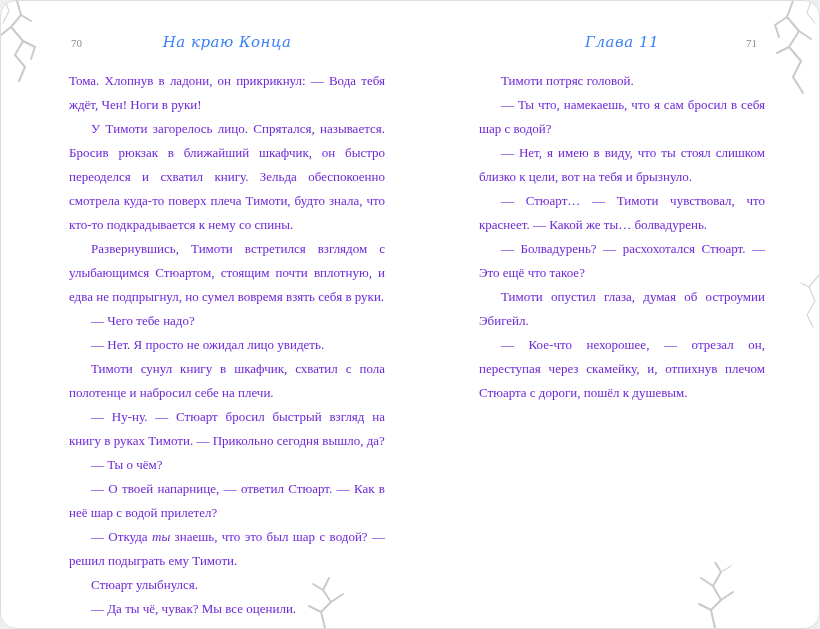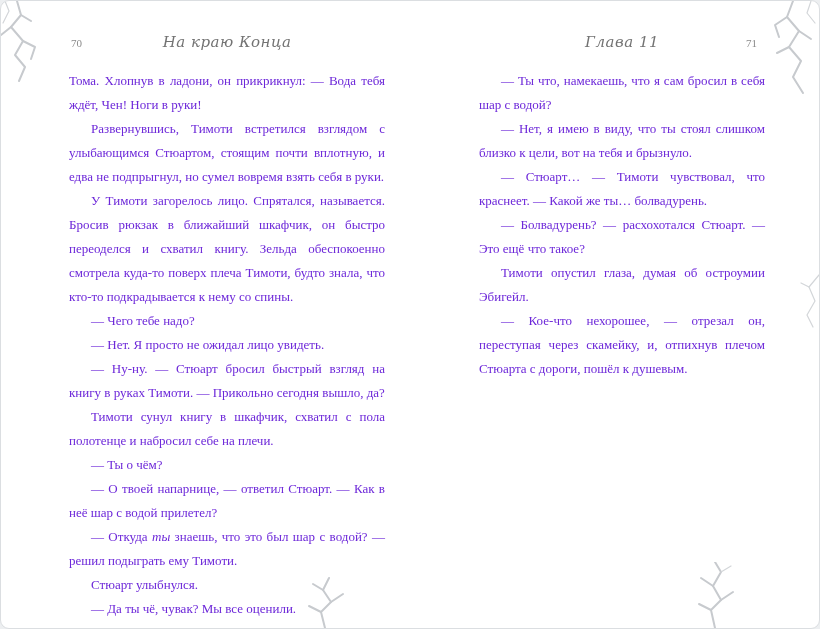--- a/index.html
+++ b/index.html
@@ -5,35 +5,35 @@
   * { margin: 0; padding: 0; box-sizing: border-box; }
   html, body { background: #edeff1; }
   body { font-family: "Liberation Serif", serif; }
 
   .spread {
     position: relative;
     width: 820px;
     height: 629px;
     background: #ffffff;
     border: 1px solid #dbdee1;
-    border-radius: 9px;
+    border-radius: 16px;
     overflow: hidden;
     margin: 0 auto;
   }
 
   .page { position: absolute; top: 0; height: 100%; }
   .page-left  { left: 0;    width: 410px; padding: 32px 26px 0 68px; }
   .page-right { left: 410px; width: 410px; padding: 32px 56px 0 68px; }
 
   .pagehead { position: relative; text-align: center; height: 24px; margin-bottom: 12px; }
   .runhead {
     font-family: "DejaVu Serif", serif;
     font-style: italic;
     font-size: 15px;
-    color: #737373;
+    color: #3b82f6;
     letter-spacing: 0.5px;
   }
   .pagenum {
     position: absolute;
     top: 4px;
     font-size: 11px;
     color: #8b8b8b;
   }
   .page-left .pagenum  { left: 2px; }
   .page-right .pagenum { right: 8px; }
@@ -105,42 +105,43 @@
     <path class="thin" d="M12 18 L4 14"></path>
   </svg>
 
   <div class="page page-left">
     <div class="pagehead">
       <span class="pagenum">70</span>
       <span class="runhead">На краю Конца</span>
     </div>
     <div class="pagebody">
         <p class="para"><span>Тома. Хлопнув в ладони, он прикрикнул: — Вода тебя ждёт, Чен! Ноги в руки!</span></p>
+        <p class="para"><span>У Тимоти загорелось лицо. Спрятался, называется. Бросив рюкзак в ближайший шкафчик, он быстро переоделся и схватил книгу. Зельда обеспокоенно смотрела куда-то поверх плеча Тимоти, будто знала, что кто-то подкрадывается к нему со спины.</span></p>
         <p class="para"><span>Развернувшись, Тимоти встретился взглядом с улыбающимся Стюартом, стоящим почти вплотную, и едва не подпрыгнул, но сумел вовремя взять себя в руки.</span></p>
-        <p class="para"><span>У Тимоти загорелось лицо. Спрятался, называется. Бросив рюкзак в ближайший шкафчик, он быстро переоделся и схватил книгу. Зельда обеспокоенно смотрела куда-то поверх плеча Тимоти, будто знала, что кто-то подкрадывается к нему со спины.</span></p>
         <p class="para"><span>— Чего тебе надо?</span></p>
         <p class="para"><span>— Нет. Я просто не ожидал лицо увидеть.</span></p>
+        <p class="para"><span>Тимоти сунул книгу в шкафчик, схватил с пола полотенце и набросил себе на плечи.</span></p>
         <p class="para"><span>— Ну-ну. — Стюарт бросил быстрый взгляд на книгу в руках Тимоти. — Прикольно сегодня вышло, да?</span></p>
-        <p class="para"><span>Тимоти сунул книгу в шкафчик, схватил с пола полотенце и набросил себе на плечи.</span></p>
         <p class="para"><span>— Ты о чём?</span></p>
         <p class="para"><span>— О твоей напарнице, — ответил Стюарт. — Как в неё шар с водой прилетел?</span></p>
         <p class="para"><span>— Откуда </span><i>ты</i><span> знаешь, что это был шар с водой? — решил подыграть ему Тимоти.</span></p>
         <p class="para"><span>Стюарт улыбнулся.</span></p>
         <p class="para"><span>— Да ты чё, чувак? Мы все оценили.</span></p>
         <p class="para"><span>— А кто в этом виноват?</span></p>
         <p class="para"><span>— Ну, я — нет. Меня неплохо окатило.</span></p>
       </div>
   </div>
 
   <div class="page page-right">
     <div class="pagehead">
       <span class="runhead">Глава 11</span>
       <span class="pagenum">71</span>
     </div>
     <div class="pagebody">
+        <p class="para"><span>Тимоти потряс головой.</span></p>
         <p class="para"><span>— Ты что, намекаешь, что я сам бросил в себя шар с водой?</span></p>
         <p class="para"><span>— Нет, я имею в виду, что ты стоял слишком близко к цели, вот на тебя и брызнуло.</span></p>
         <p class="para"><span>— Стюарт… — Тимоти чувствовал, что краснеет. — Какой же ты… болвадурень.</span></p>
         <p class="para"><span>— Болвадурень? — расхохотался Стюарт. — Это ещё что такое?</span></p>
         <p class="para"><span>Тимоти опустил глаза, думая об остроумии Эбигейл.</span></p>
         <p class="para"><span>— Кое-что нехорошее, — отрезал он, переступая через скамейку, и, отпихнув плечом Стюарта с дороги, пошёл к душевым.</span></p>
       </div>
   </div>
 
 </div>

